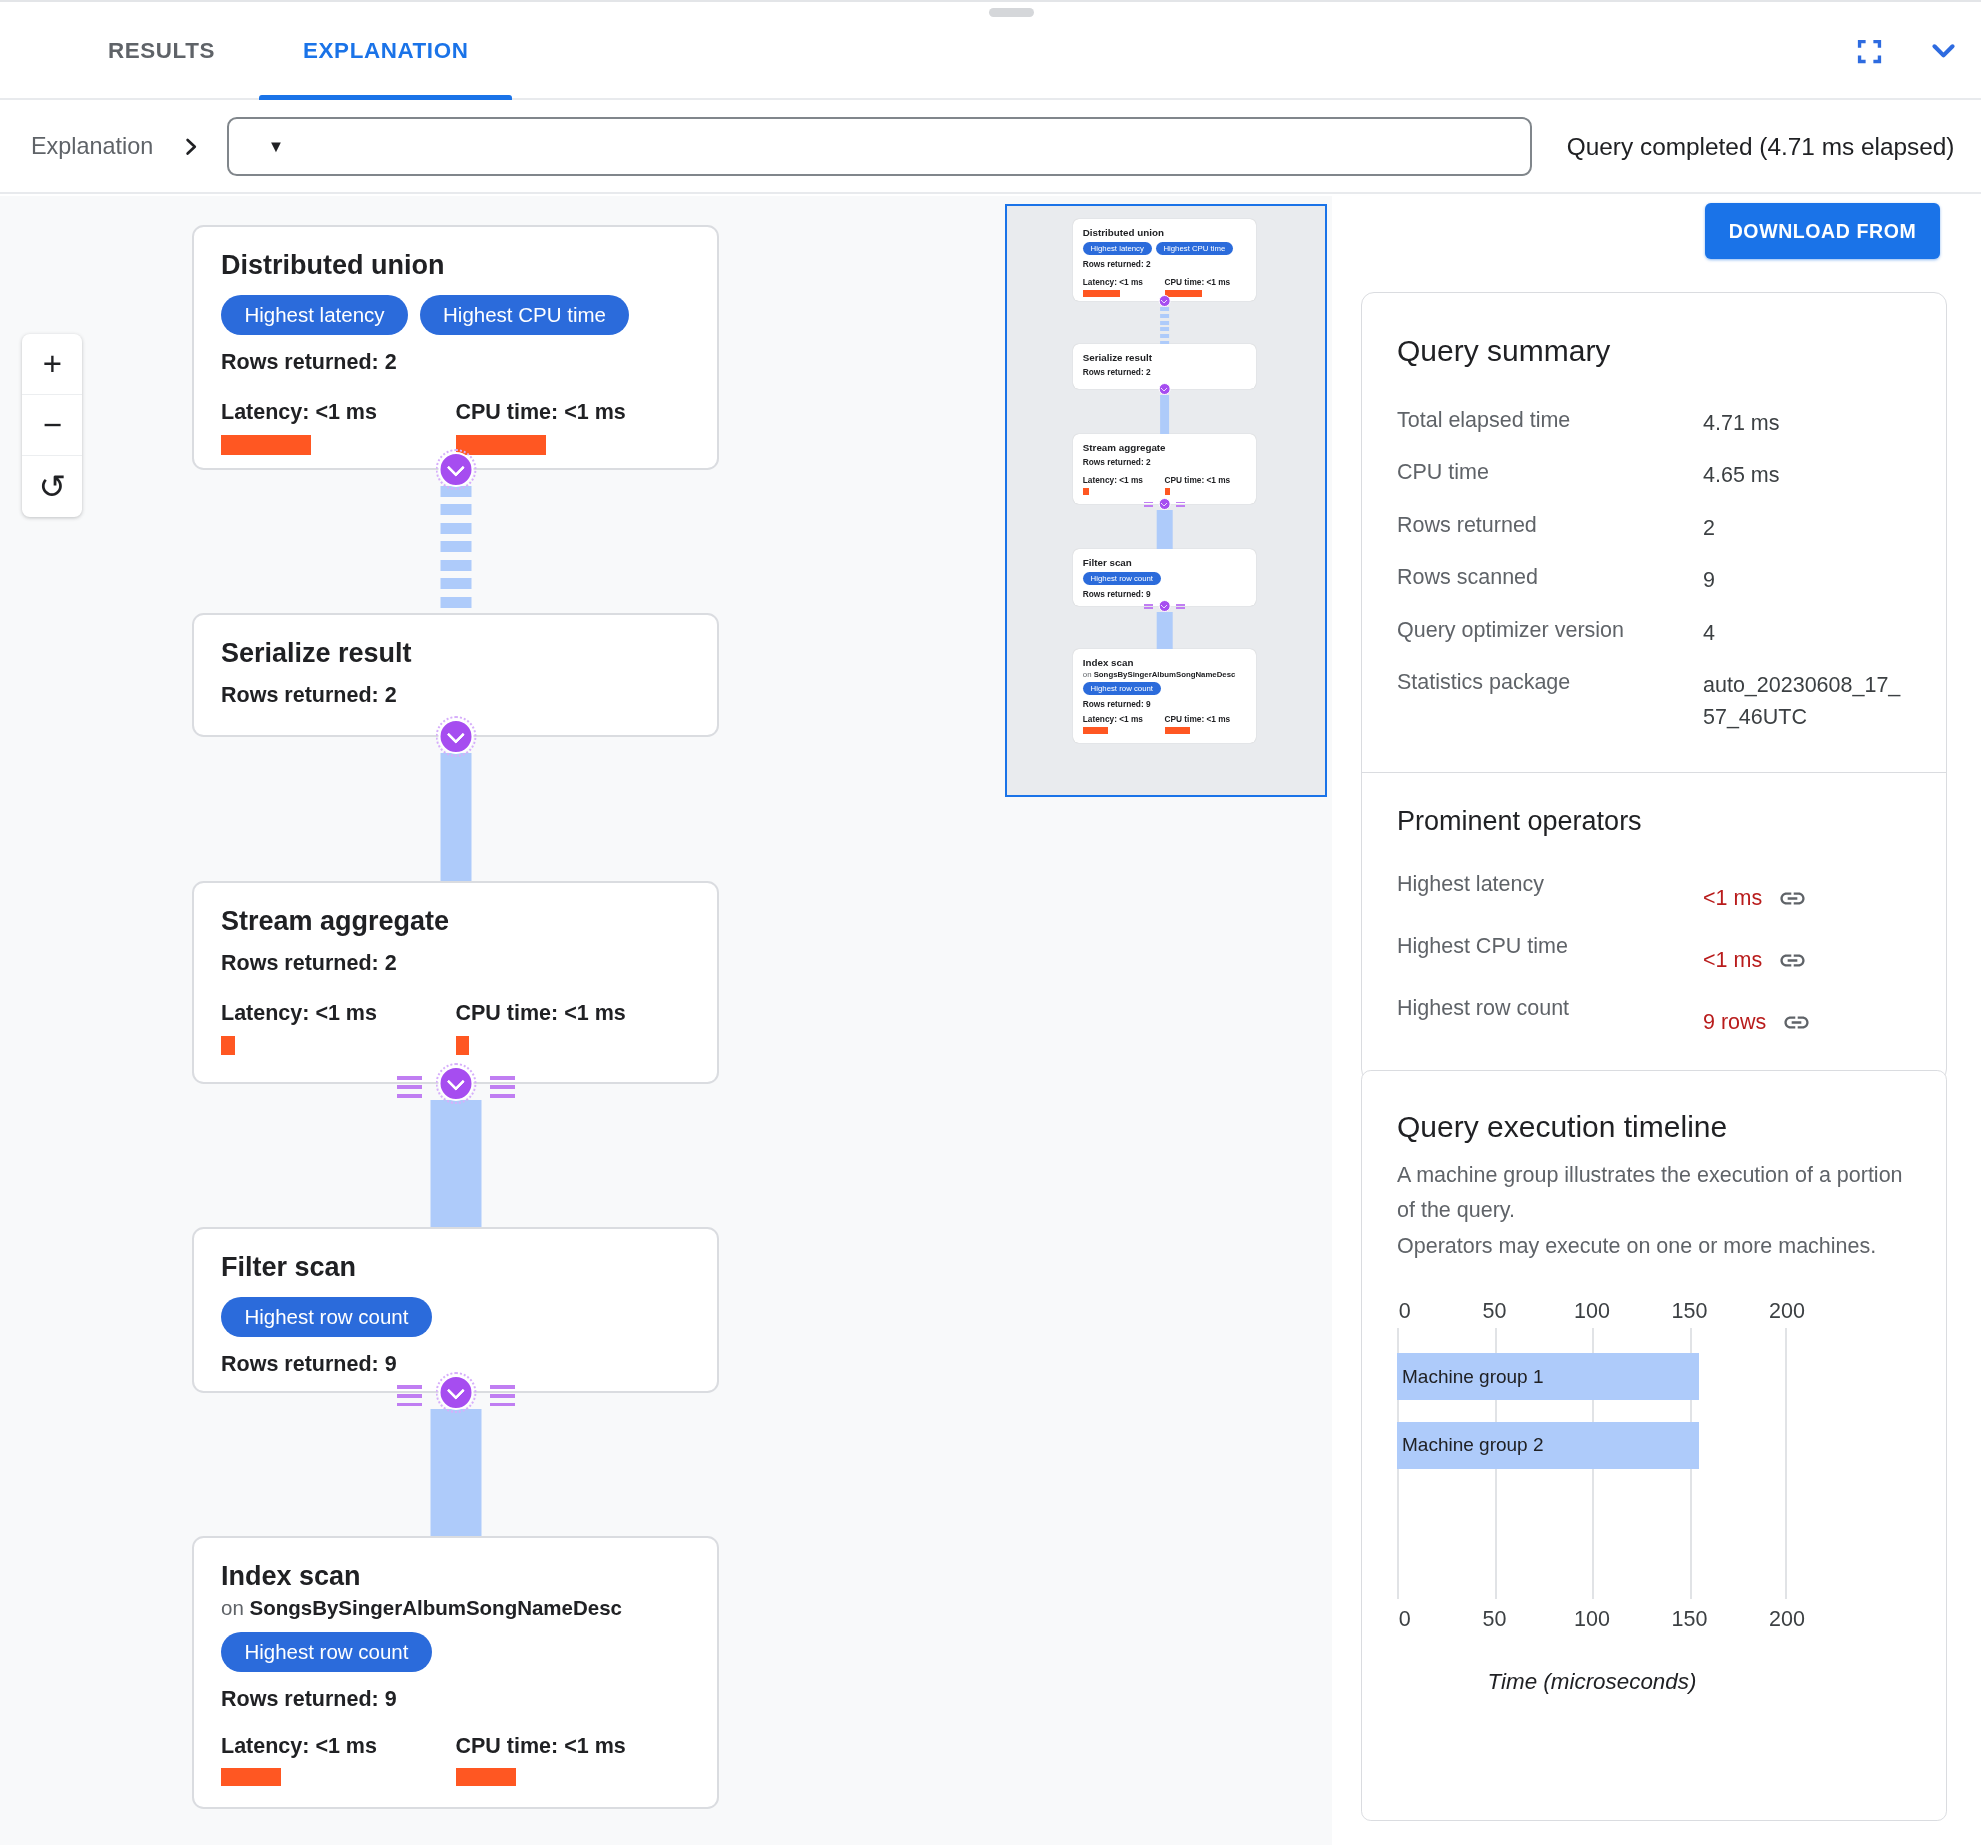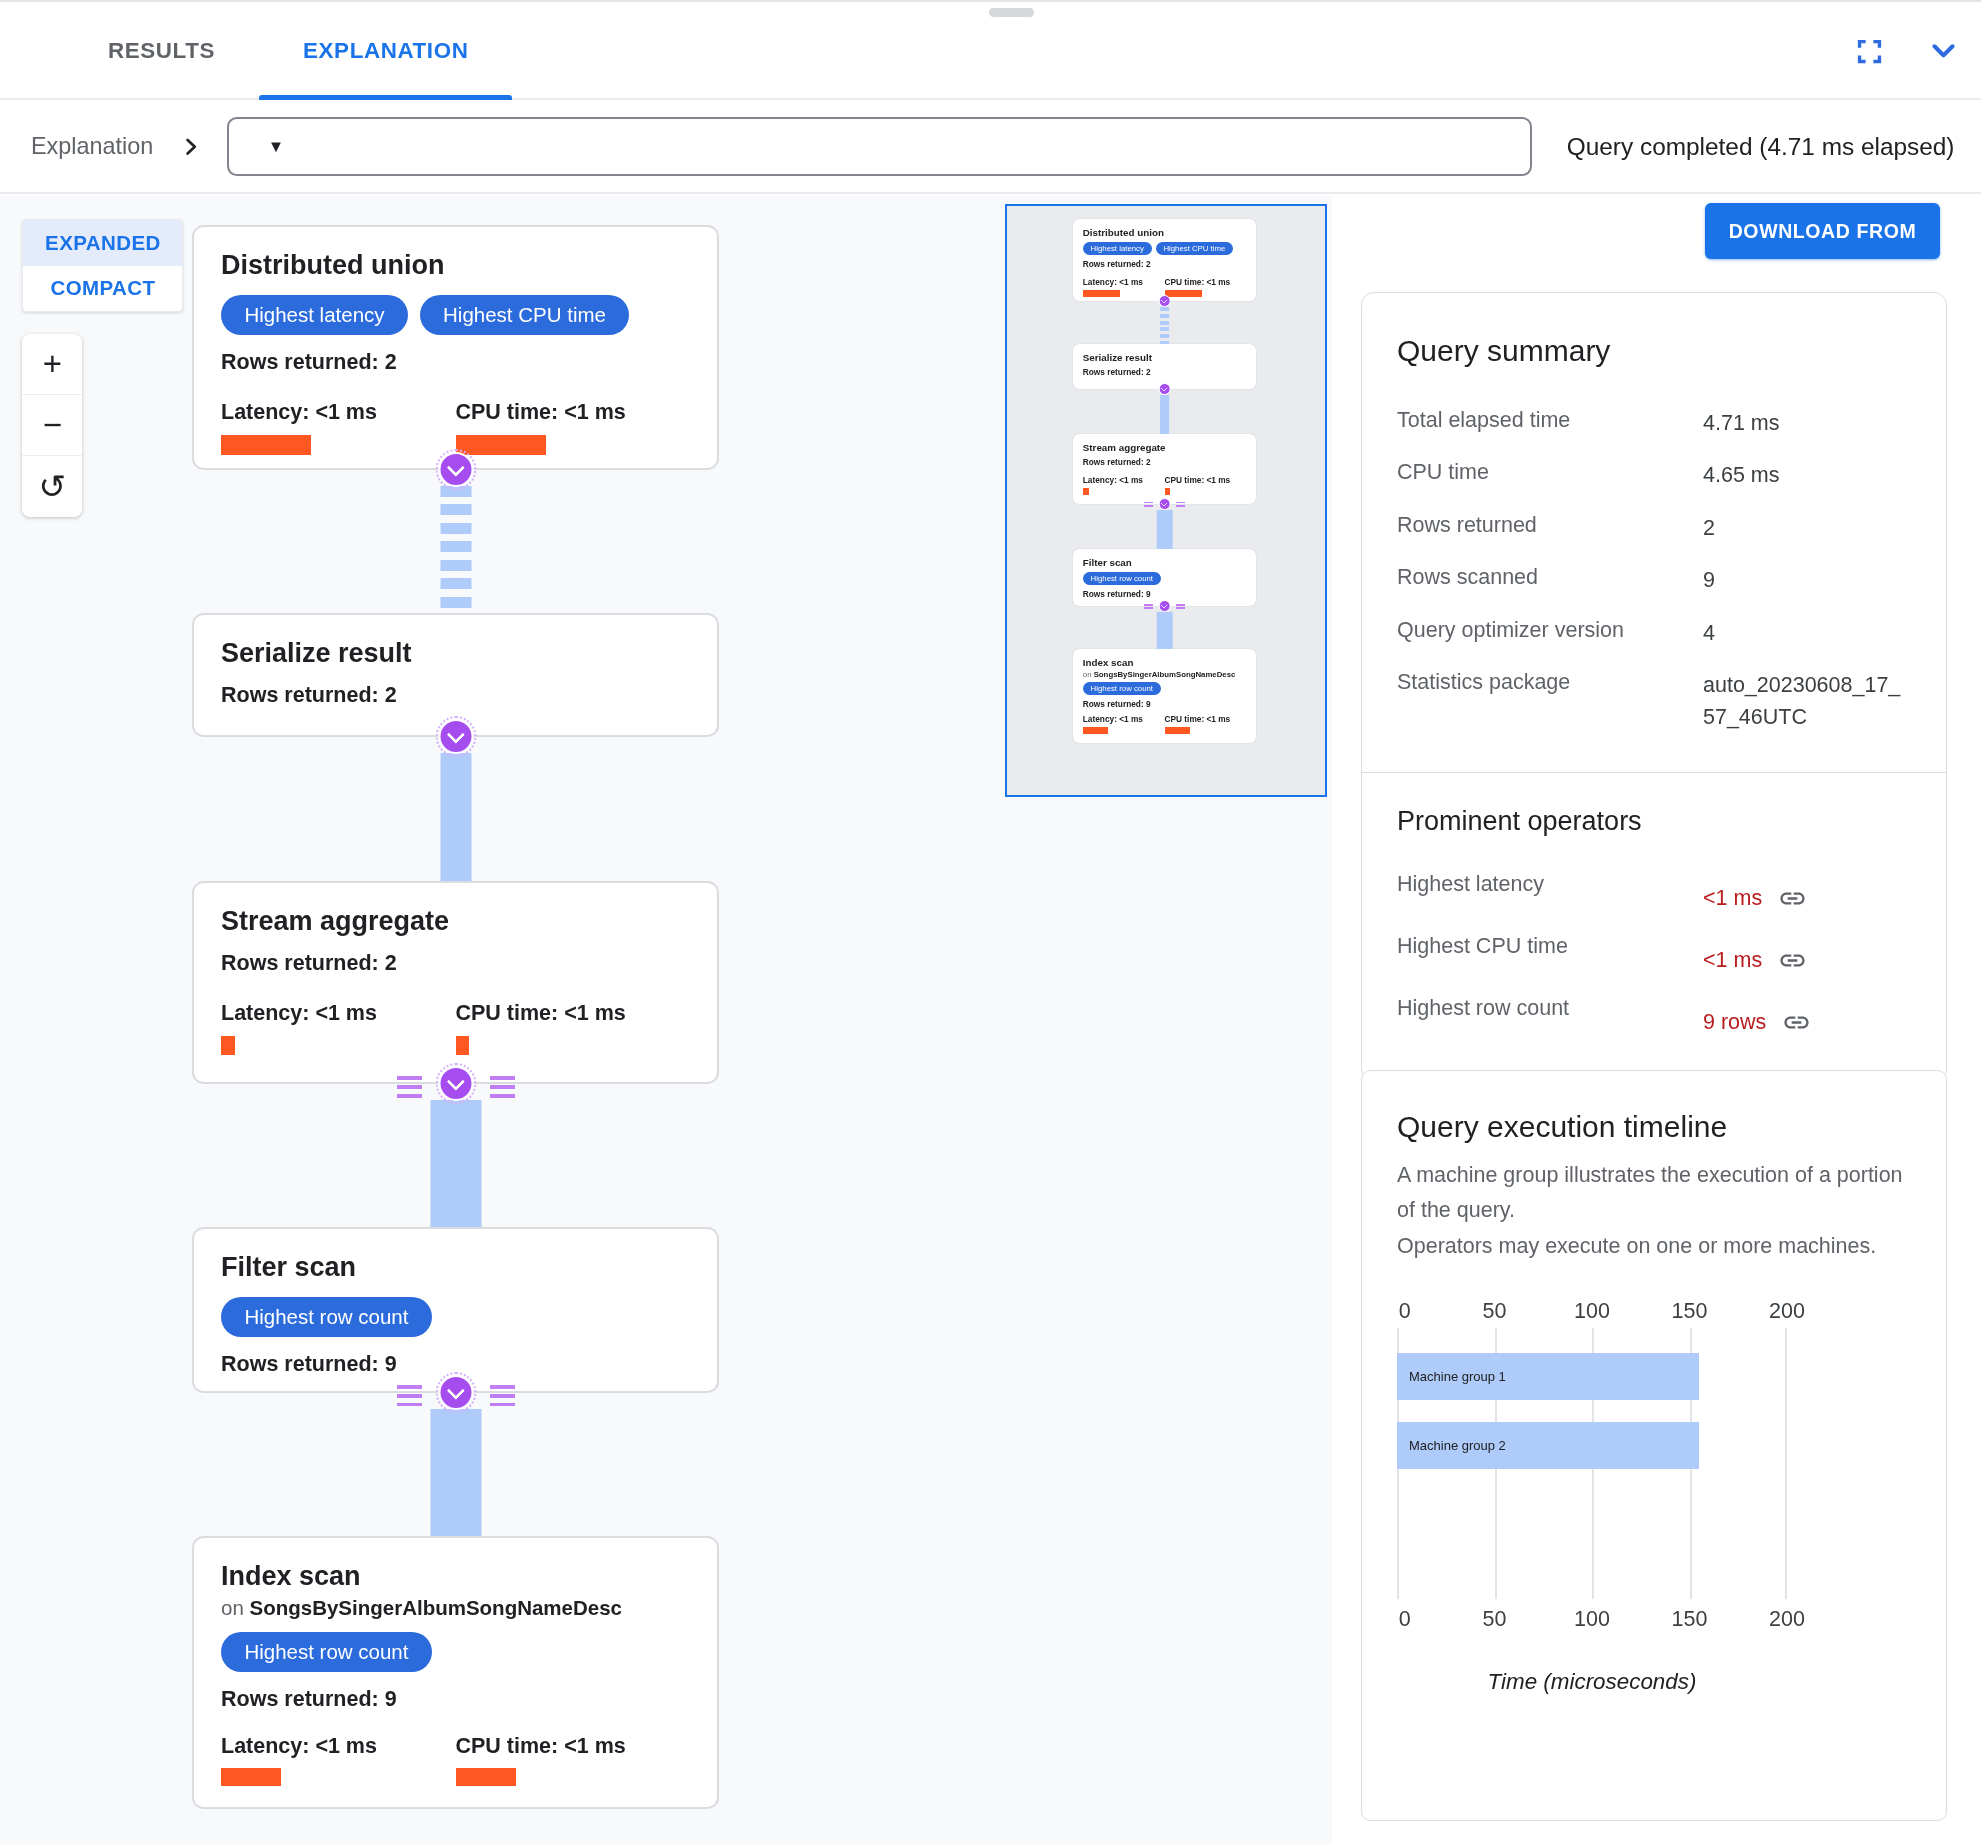--- a/index.html
+++ b/index.html
@@ -112,21 +112,21 @@
   
   .card2 { left:1361px; top:1068px; width:586px; height:751px; padding:39px 35px; }
   .tl-desc { font-size:21.5px; color:#5f6368; line-height:1.65; margin-top:13.7px; }
   .chart { margin-top:35px; width:390px; }
   .axis { position:relative; height:29px; font-size:21.5px; color:#3c4043; }
   .axis span { position:absolute; transform:translateX(-50%); }
   .plot { position:relative; height:271px; }
   .gline { position:absolute; top:0; bottom:0; width:2px; background:#e1e3e6; }
   .brow { position:relative; z-index:2; }
   .hbar { height:47px; background:#aecbfa; display:flex; align-items:center; }
-  .hbar span { font-size:13px; color:#202124; padding-left:12px; white-space:nowrap; }
+  .hbar span { font-size:19px; color:#202124; padding-left:5px; white-space:nowrap; }
   .brow.first { padding-top:25px; }
   .brow.second { padding-top:21.5px; }
   .xlabel { width:390px; text-align:center; font-style:italic; font-size:22.4px; margin-top:33px; color:#202124; }
   svg { display:block; }
 </style>
 </head>
 <body>
 
 <div class="header">
   <div class="drag-handle"></div>
@@ -158,24 +158,20 @@
       <path d="M8.5 4.5l8 7.5-8 7.5" fill="none" stroke="#202124" stroke-width="3" stroke-linecap="round" stroke-linejoin="round"></path>
     </svg>
   <div class="query-select">
     <span class="caret">▼</span>
   </div>
   <span class="qstatus">Query completed (4.71 ms elapsed)</span>
 </div>
 
 <div class="canvas">
 
-  <div class="toggle-card">
-    <span class="toggle-btn sel">EXPANDED</span>
-    <span class="toggle-btn">COMPACT</span>
-  </div>
   <div class="zoom-card">
     <div class="zoom-btn">+</div>
     <div class="zoom-btn">−</div>
     <div class="zoom-btn">↺</div>
   </div>
 
   <div class="tree">
 
     <div class="pnode" style="height:245px">
       <div class="ntitle">Distributed union</div>

